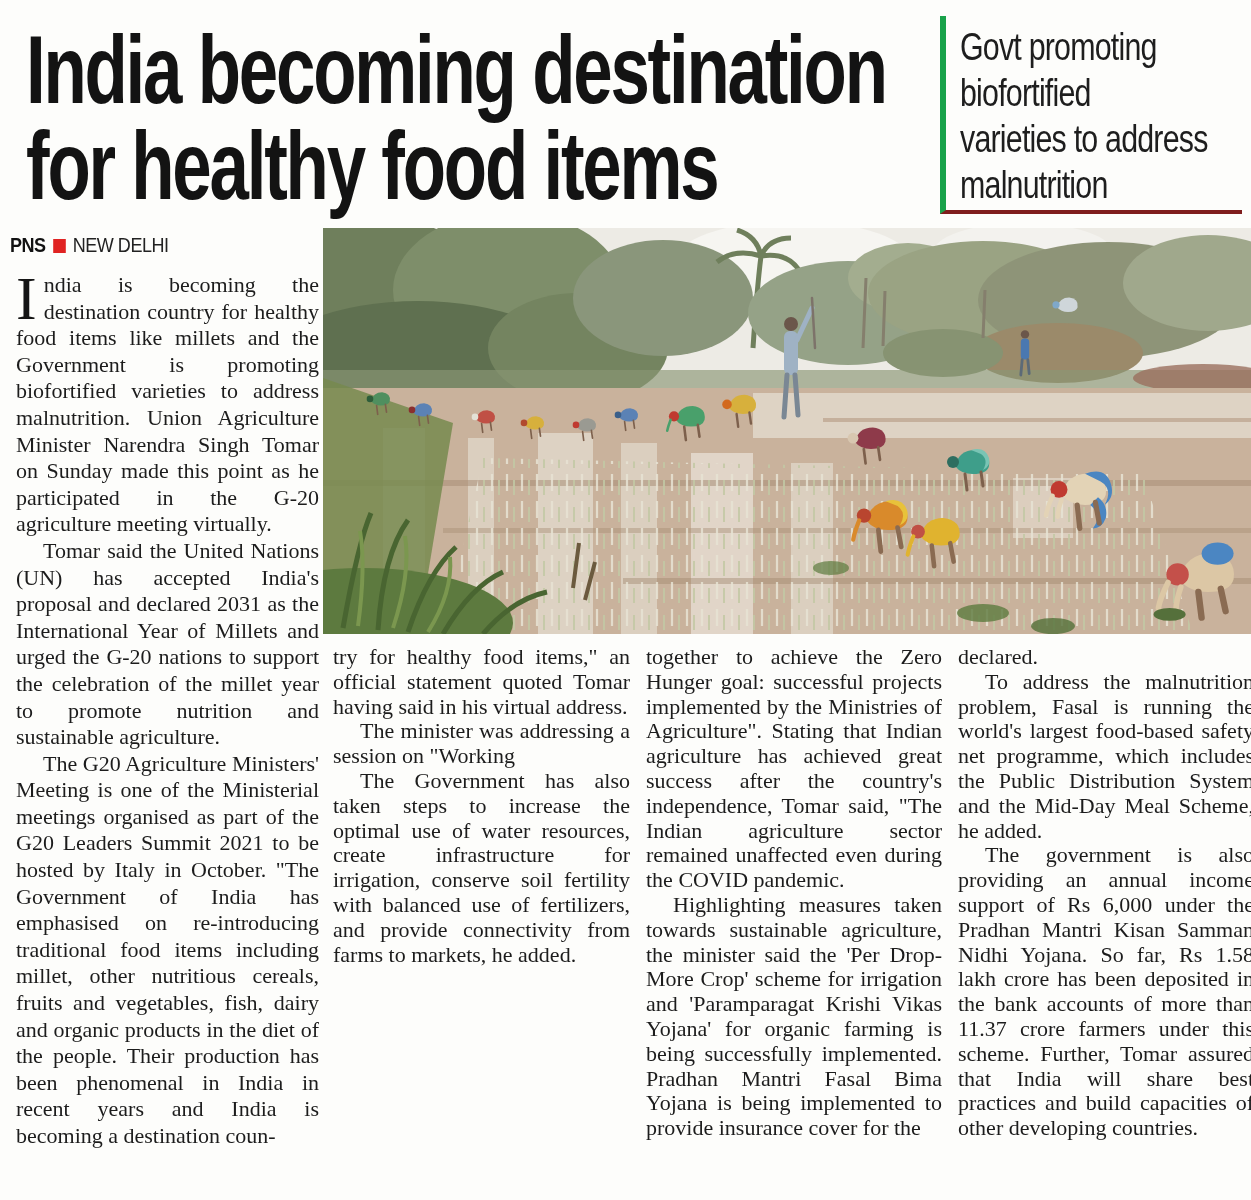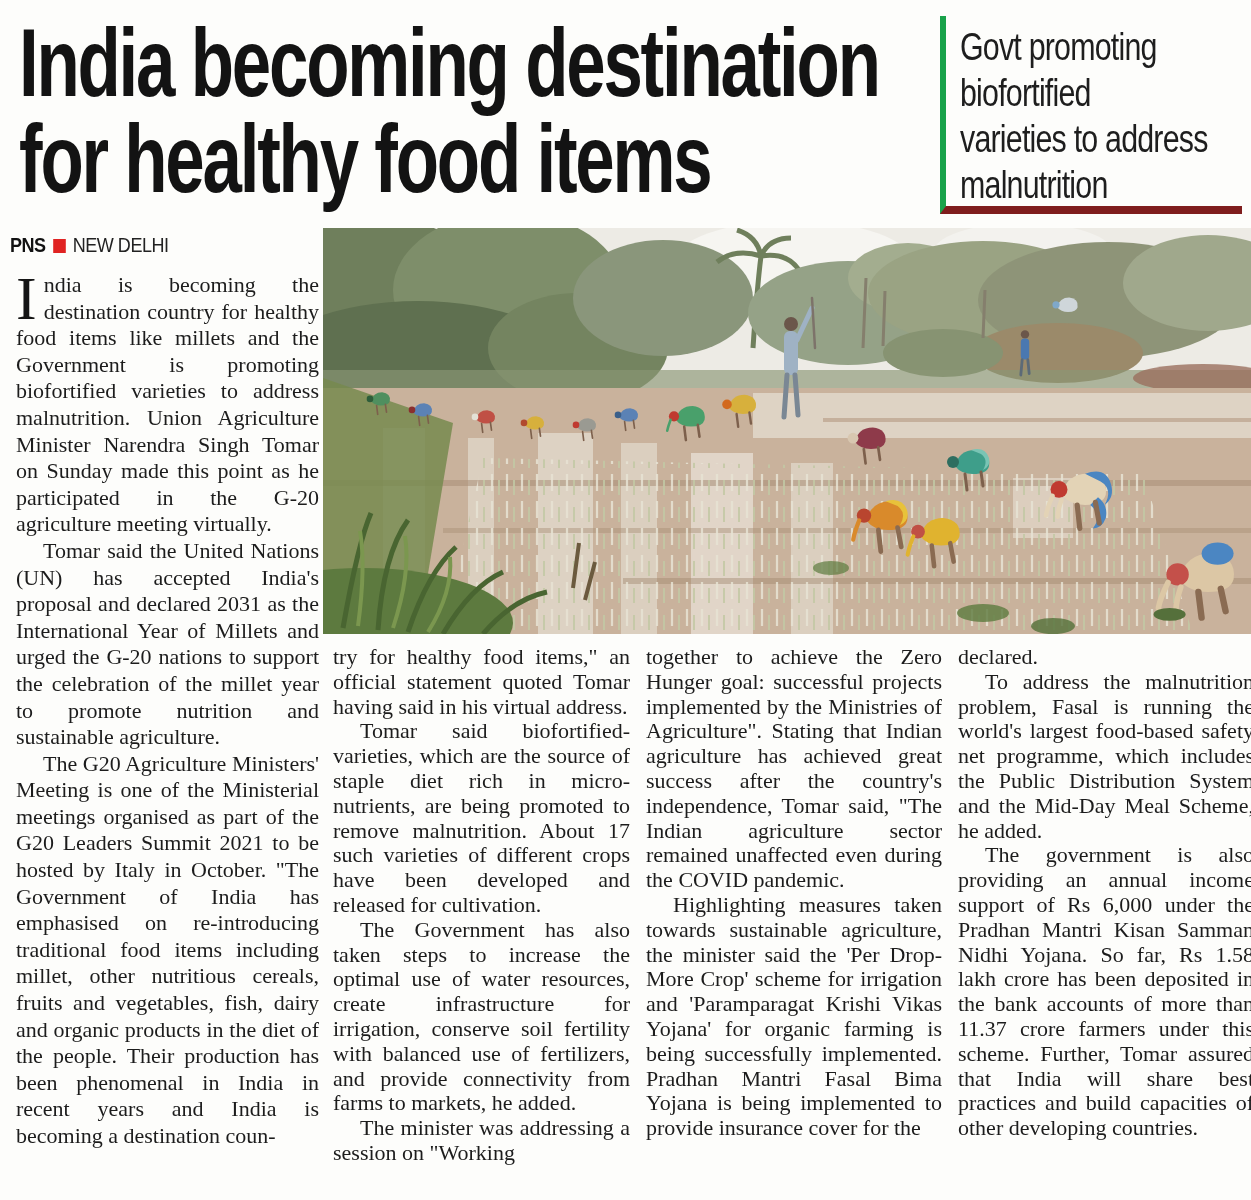--- a/index.html
+++ b/index.html
@@ -1,25 +1,25 @@
 <!DOCTYPE html>
 <html><head>
 <meta charset="utf-8">
 <style>
   html,body{margin:0;padding:0;background:#e8e8e6;}
   .page{position:relative;width:1251px;height:1200px;background:#fdfdfb;overflow:hidden;
         font-family:"Liberation Serif",serif;color:#1c1c1c;}
   
-  .headline{position:absolute;left:10px;top:6px;width:930px;margin:9px;
+  .headline{position:absolute;left:10px;top:6px;width:930px;margin:16px;
             font-family:"Liberation Sans",sans-serif;font-weight:700;color:#131313;}
   .hl-line{display:block;white-space:nowrap;font-size:97px;line-height:96px;
            letter-spacing:-3px;transform:scaleX(.73);transform-origin:0 50%;}
   
   .side-head{position:absolute;left:940px;top:16px;width:302px;height:198px;
-             border-left:6px solid #19a24a;border-bottom:8px solid #7f1d1d;
+             border-left:6px solid #19a24a;border-bottom:4px solid #7f1d1d;
              padding:8px 0 6px 14px;box-sizing:border-box;}
   .sh-line{display:block;white-space:nowrap;font-family:"Liberation Sans",sans-serif;
            font-size:38px;line-height:46px;color:#1e1e1e;letter-spacing:-1px;
            transform:scaleX(.8);transform-origin:0 50%;}
   
   .byline{position:absolute;left:10px;top:234px;font-family:"Liberation Sans",sans-serif;
           font-size:20px;letter-spacing:-.5px;display:flex;align-items:center;gap:8px;
           transform:scaleX(.9);transform-origin:0 50%;}
   .agency{font-weight:700;color:#111;}
   .red-square{display:inline-block;width:14px;height:14px;background:#e02322;}
@@ -233,23 +233,22 @@
   </figure>
 
   <div class="col col-1">
     <p class="p-dropcap">India is becoming the destination country for healthy food items like millets and the Government is promoting biofortified varieties to address malnutrition. Union Agriculture Minister Narendra Singh Tomar on Sunday made this point as he participated in the G-20 agriculture meeting virtually.</p>
     <p class="indent">Tomar said the United Nations (UN) has accepted India's proposal and declared 2031 as the International Year of Millets and urged the G-20 nations to support the celebration of the millet year to promote nutrition and sustainable agriculture.</p>
     <p class="indent">The G20 Agriculture Ministers' Meeting is one of the Ministerial meetings organised as part of the G20 Leaders Summit 2021 to be hosted by Italy in October. "The Government of India has emphasised on re-introducing traditional food items including millet, other nutritious cereals, fruits and vegetables, fish, dairy and organic products in the diet of the people. Their production has been phenomenal in India in recent years and India is becoming a destination coun-</p>
   </div>
 
   <div class="col col-2">
     <p>try for healthy food items," an official statement quoted Tomar having said in his virtual address.</p>
-    <p class="indent">Tomar said biofortified-varieties, which are the source of staple diet rich in micro-nutrients, are being promoted to remove malnutrition. About 17 such varieties of different crops have been developed and released for cultivation.</p>
+    <p class="indent">The minister was addressing a session on "Working</p>
     <p class="indent">The Government has also taken steps to increase the optimal use of water resources, create infrastructure for irrigation, conserve soil fertility with balanced use of fertilizers, and provide connectivity from farms to markets, he added.</p>
-    <p class="indent">The minister was addressing a session on "Working</p>
   </div>
 
   <div class="col col-3">
     <p>together to achieve the Zero Hunger goal: successful projects implemented by the Ministries of Agriculture". Stating that Indian agriculture has achieved great success after the country's independence, Tomar said, "The Indian agriculture sector remained unaffected even during the COVID pandemic.</p>
     <p class="indent">Highlighting measures taken towards sustainable agriculture, the minister said the 'Per Drop-More Crop' scheme for irrigation and 'Paramparagat Krishi Vikas Yojana' for organic farming is being successfully implemented. Pradhan Mantri Fasal Bima Yojana is being implemented to provide insurance cover for the</p>
   </div>
 
   <div class="col col-4">
     <p>declared.</p>
     <p class="indent">To address the malnutrition problem, Fasal is running the world's largest food-based safety net programme, which includes the Public Distribution System and the Mid-Day Meal Scheme, he added.</p>

